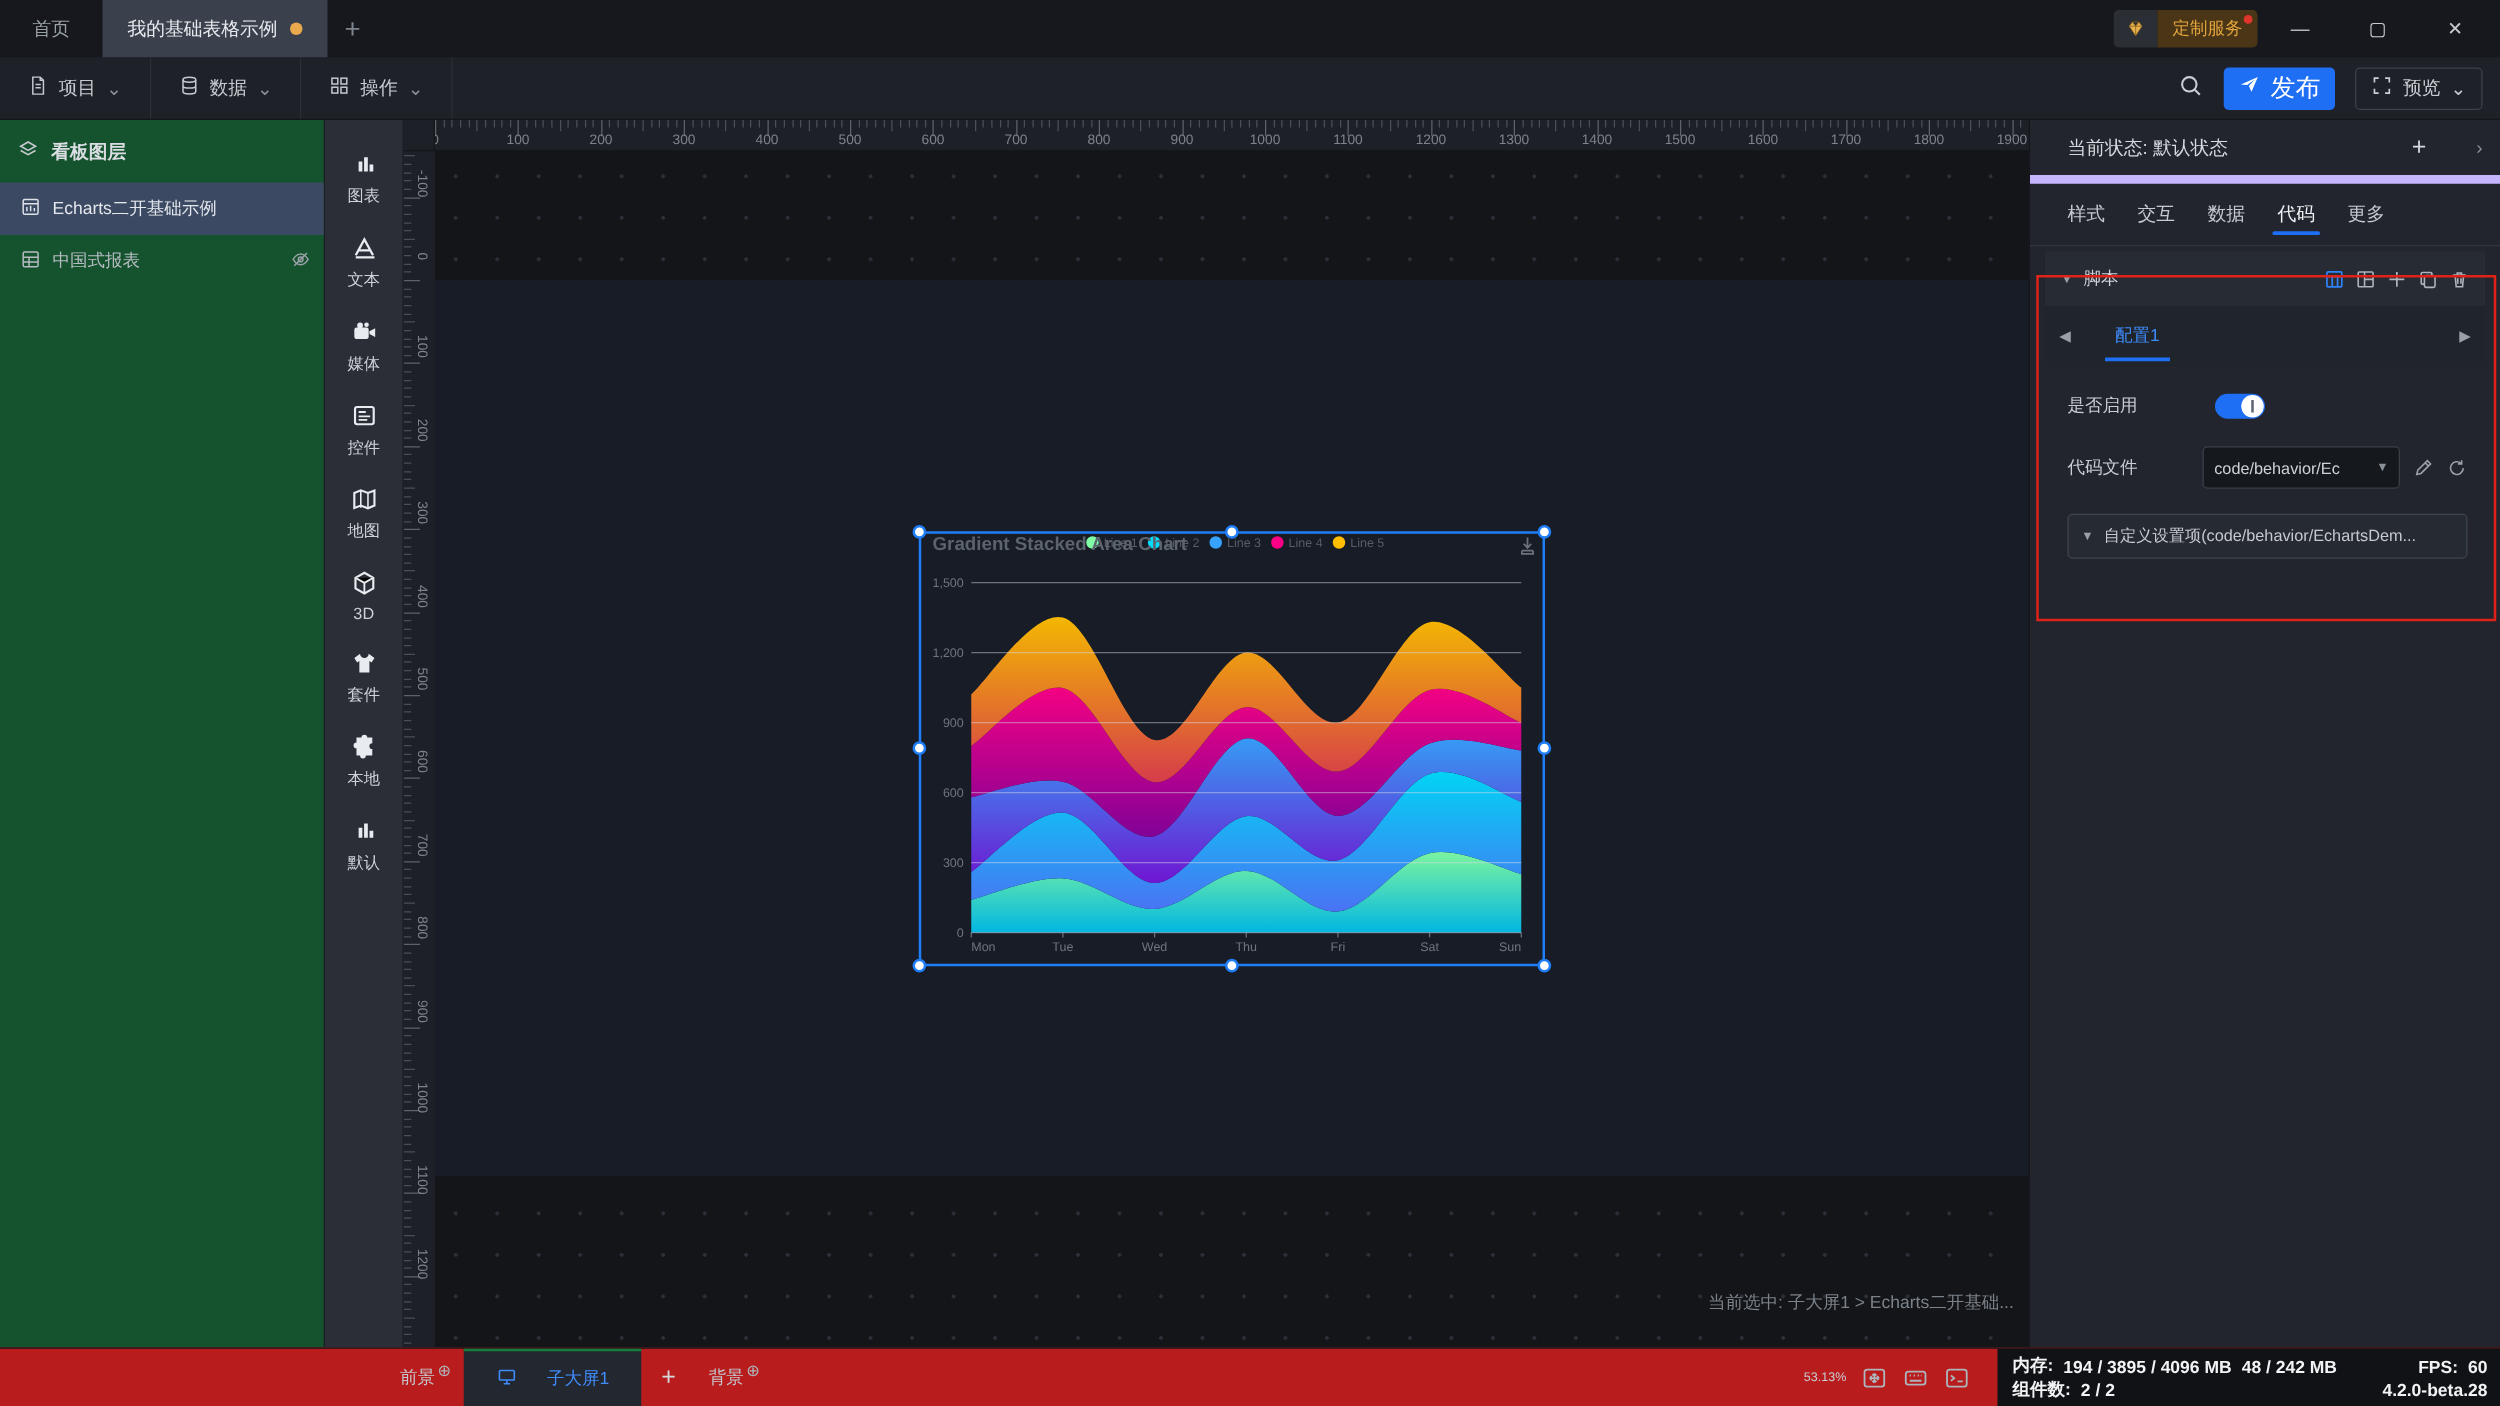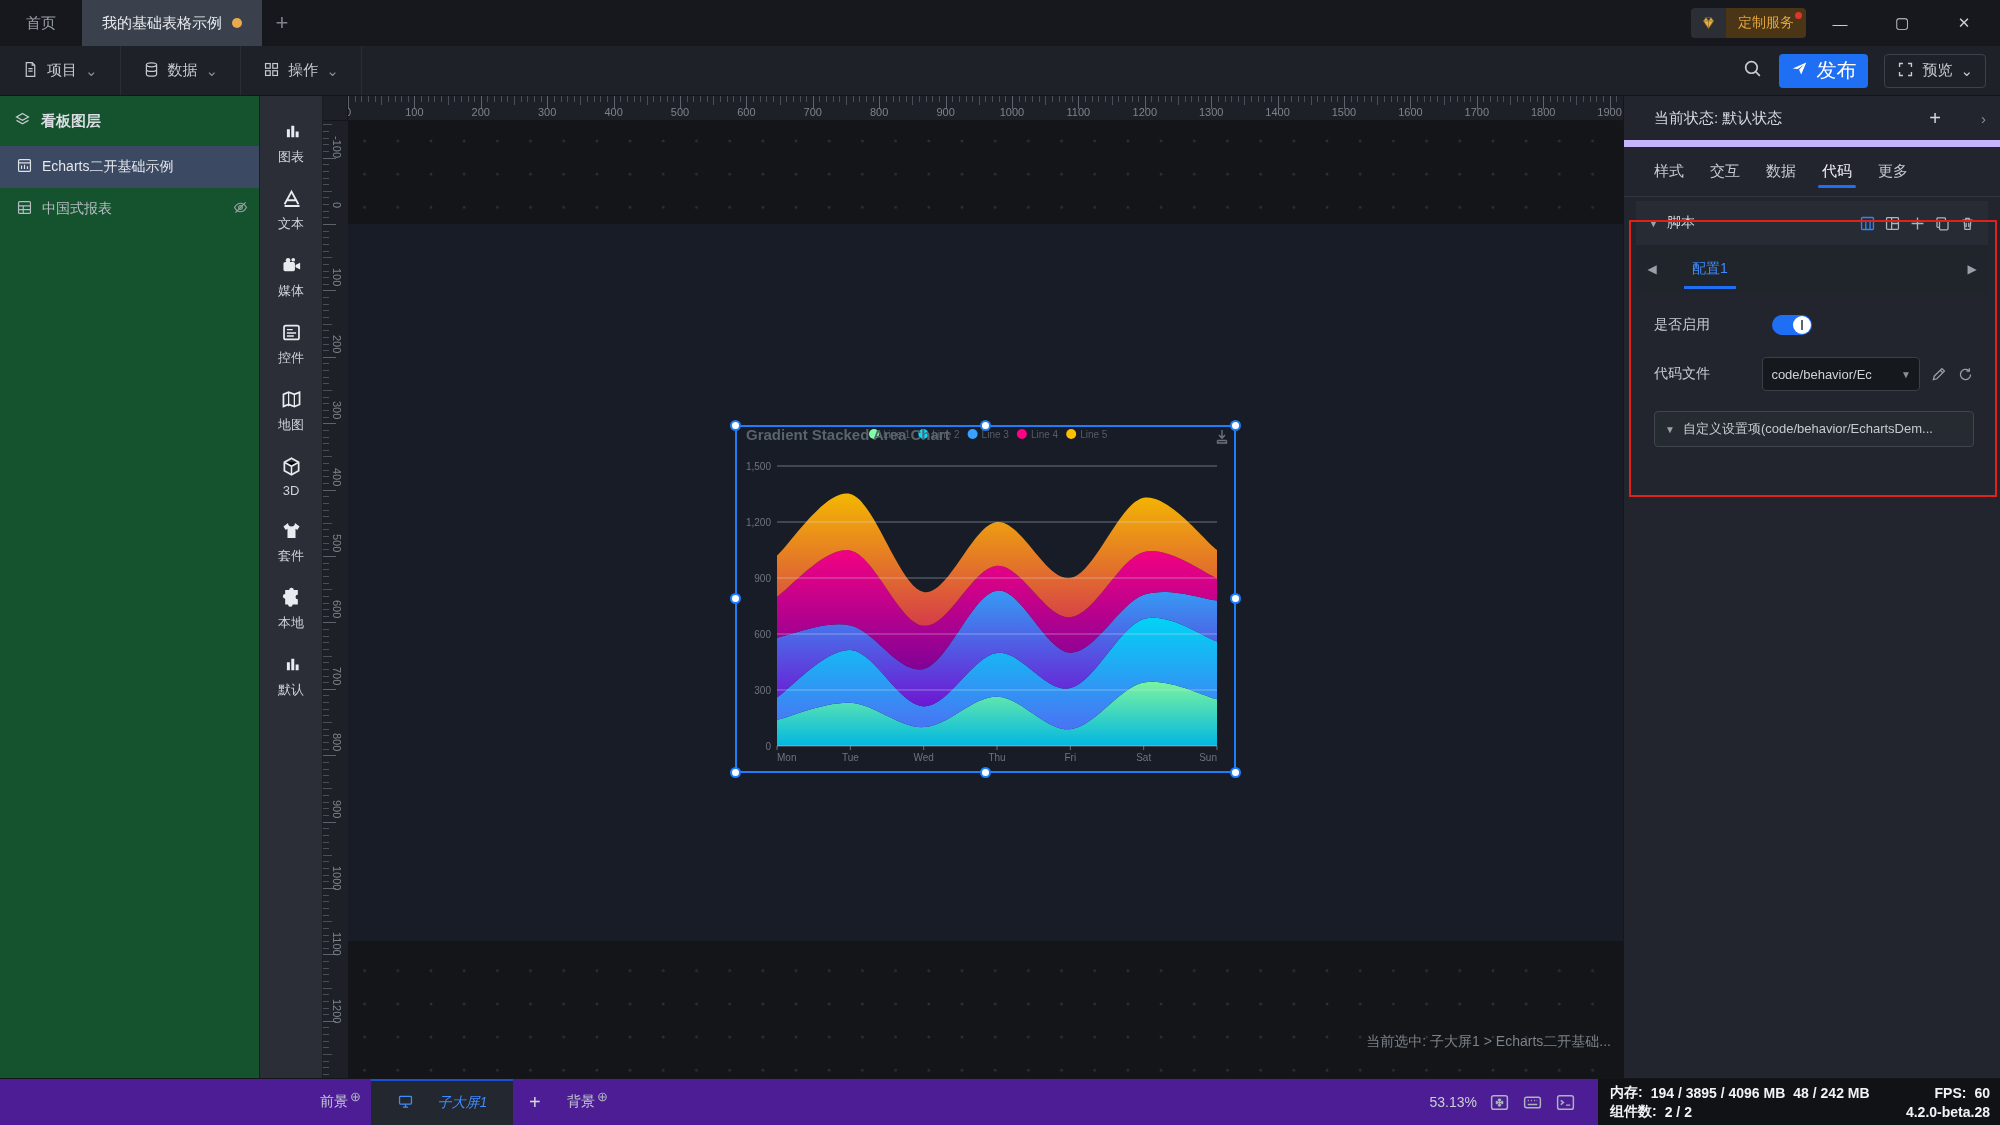--- a/index.html
+++ b/index.html
@@ -90,28 +90,28 @@
   .toggle { width:40px; height:20px; border-radius:10px; background:#1f6ff5; position:relative; cursor:pointer; }
   .toggle .knob { position:absolute; right:1px; top:1px; width:18px; height:18px; border-radius:50%; background:#fff; }
   .toggle .knob::after { content:""; position:absolute; left:8px; top:4px; width:2px; height:10px; background:#5b6470; }
   #code-select { display:flex; align-items:center; width:170px; height:34px; background:#15181d; border:1px solid #3a4048; border-radius:4px; padding:0 8px; font-size:13px; color:#cfd3d8; cursor:pointer; }
   #code-select .val { flex:1; white-space:nowrap; overflow:hidden; }
   .mini-ic { color:#9aa0a8; display:flex; margin-left:10px; cursor:pointer; }
   #custom-box { display:flex; align-items:center; gap:8px; margin:20px 14px 0 18px; height:36px; border:1px solid #3f454d; background:#262a31; border-radius:4px; padding:0 10px; font-size:13px; color:#c6cad0; cursor:pointer; }
   #custom-box .txt { white-space:nowrap; overflow:hidden; text-overflow:ellipsis; }
 
   
-  #bottombar { position:absolute; left:0; top:1078px; width:2000px; height:47px; background:#4c1d95; display:flex; align-items:stretch; border-top:1px solid #14161a; }
+  #bottombar { position:absolute; left:0; top:1078px; width:2000px; height:47px; background:#b91c1c; display:flex; align-items:stretch; border-top:1px solid #14161a; }
   #bb-left { display:flex; align-items:stretch; margin-left:310px; }
   .bb-label { display:flex; align-items:center; gap:2px; padding:0 10px; font-size:14px; color:#c3c7cd; cursor:pointer; }
   .circle-plus { font-size:13px; color:#aeb4bb; position:relative; top:-6px; }
-  #page-tab { display:flex; align-items:center; justify-content:center; gap:24px; width:142px; background:#23272f; border-top:2px solid #1d4ed8; color:#3f8cfd; font-size:14px; cursor:pointer;font-style:italic; }
+  #page-tab { display:flex; align-items:center; justify-content:center; gap:24px; width:142px; background:#23272f; border-top:2px solid #15803d; color:#3f8cfd; font-size:14px; cursor:pointer; }
   #bb-add { width:44px; display:flex; align-items:center; justify-content:center; color:#d5d9de; font-size:20px; cursor:pointer; }
   #bb-right { margin-left:auto; display:flex; align-items:center; gap:12px; }
-  #zoom-level { font-size:14px; color:#c9ced4; }
+  #zoom-level { font-size:10px; color:#c9ced4; }
   .bb-ic { color:#aeb4bc; display:flex; cursor:pointer; }
   #info-block { width:402px; height:47px; background:#101215; color:#f2f3f5; font-size:14px; font-weight:bold; padding:5px 10px 5px 12px; display:flex; flex-direction:column; justify-content:space-between; }
   .info-line { display:flex; align-items:center; gap:8px; }
   .info-line .spacer { flex:1; }
 
   svg.ic16 { width:17px; height:17px; } svg.ic20 { width:21px; height:21px; } svg.ic22 { width:23px; height:23px; }
 </style>
 </head>
 <body>
 

